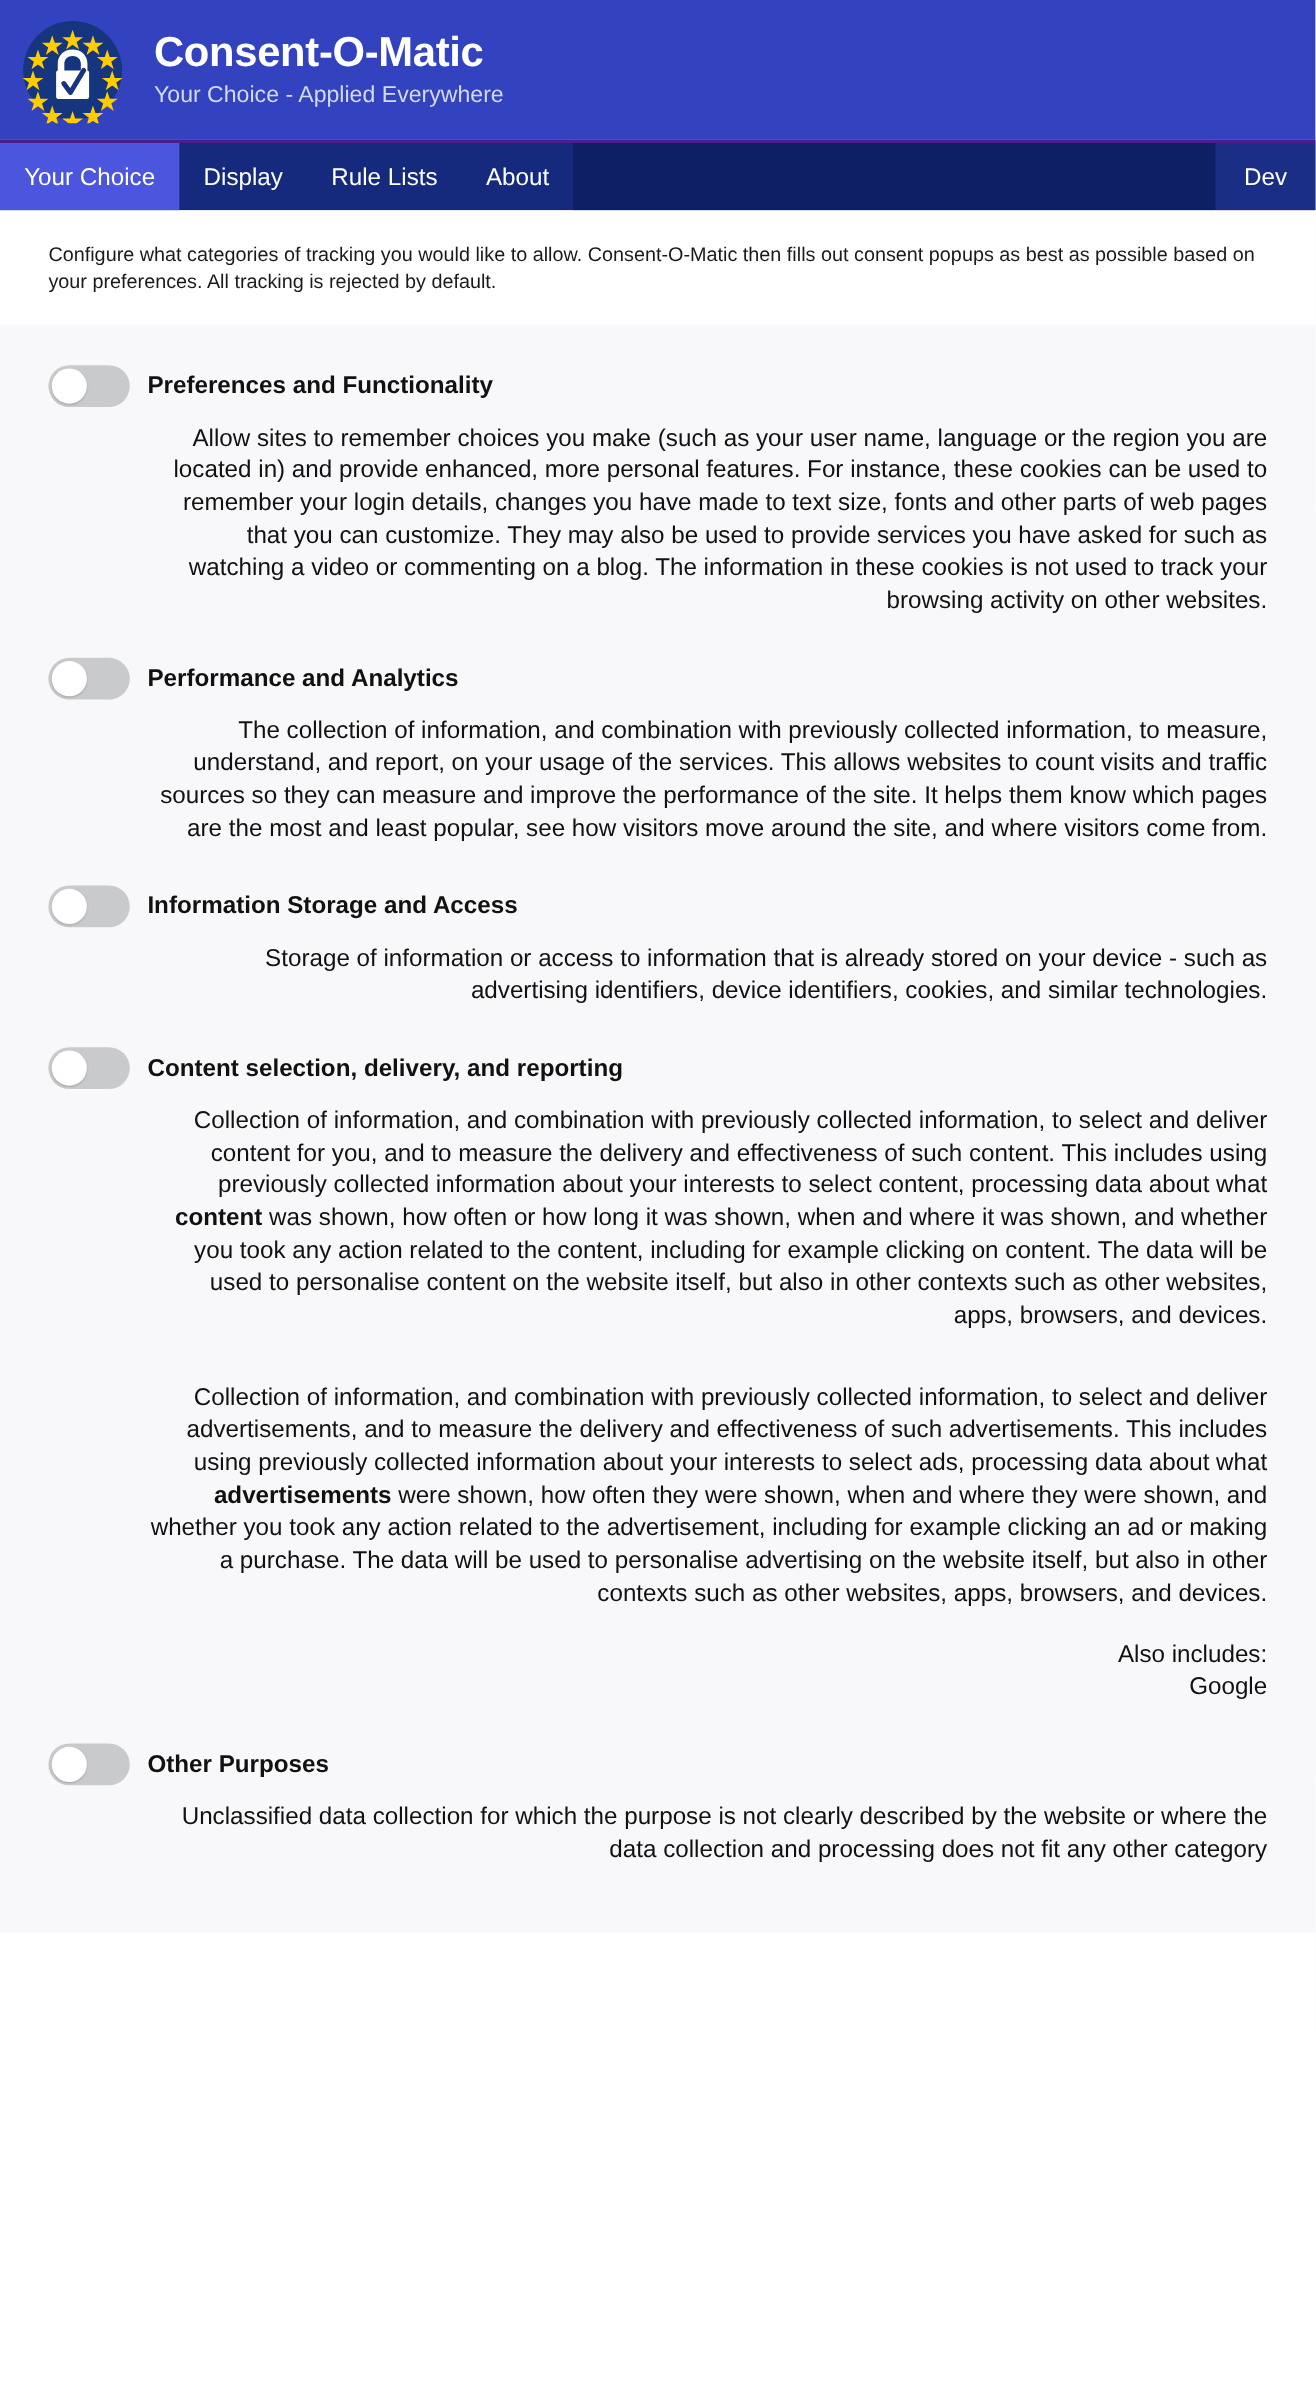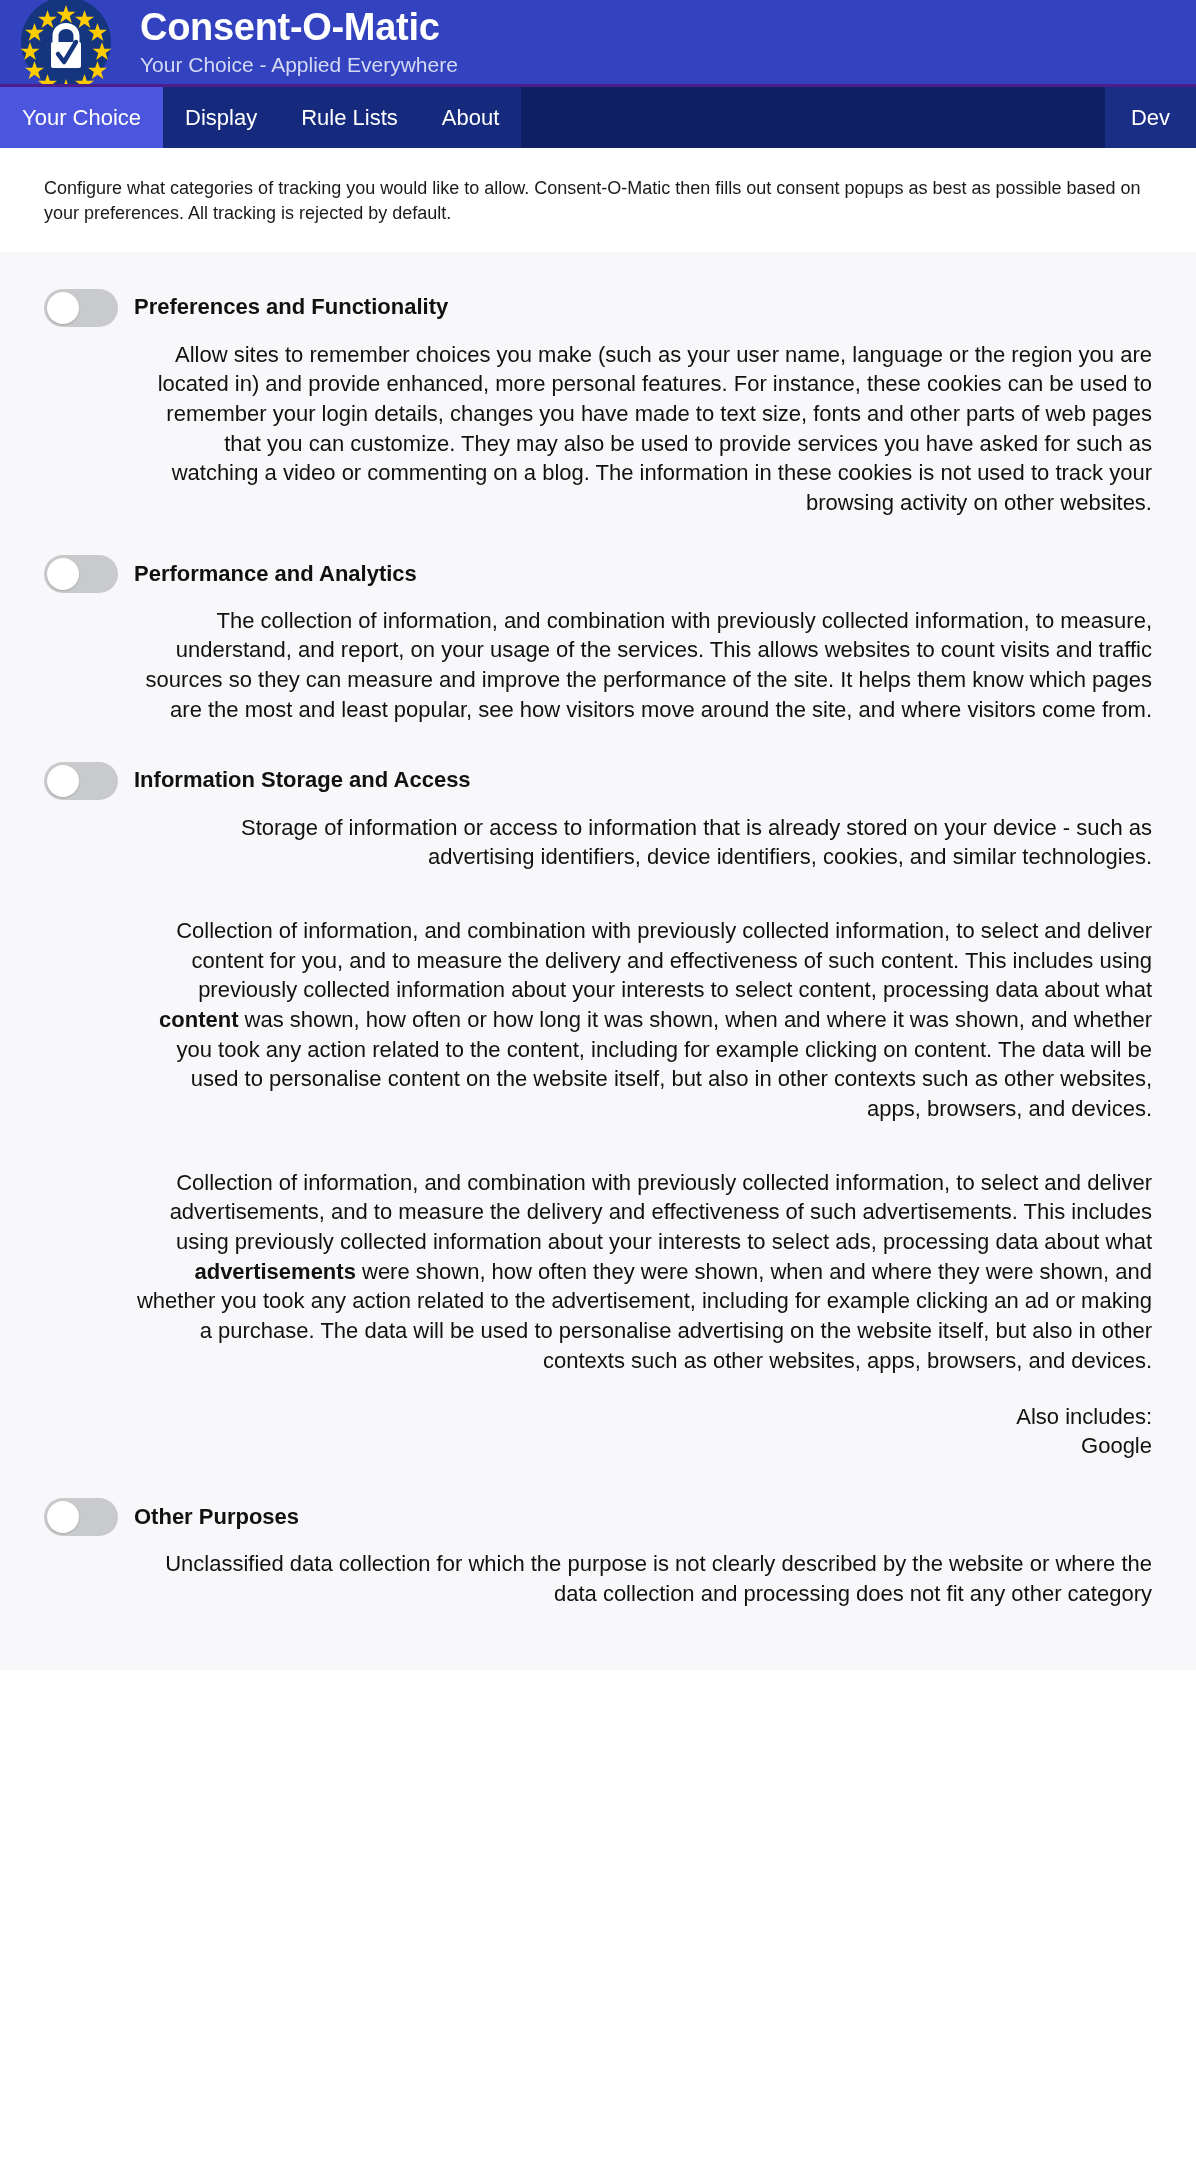--- a/index.html
+++ b/index.html
@@ -6,21 +6,21 @@
   html, body {
     width: 1196px;
     background: #ffffff;
     font-family: "Liberation Sans", sans-serif;
     -webkit-font-smoothing: antialiased;
   }
 
   
   .header {
     background: #3343C0;
-    height: 84px;
+    height: 127px;
     display: flex;
     align-items: center;
     padding-left: 18px;
     overflow: hidden;
   }
   .logo {
     width: 96px;
     height: 96px;
     flex: 0 0 96px;
     position: relative;
@@ -235,20 +235,26 @@
         <div class="knob"></div>
       </div>
       <div class="cat-title">Information Storage and Access</div>
     </div>
     <div class="cat-body">
       <p>Storage of information or access to information that is already stored on your device - such as advertising identifiers, device identifiers, cookies, and similar technologies.</p>
     </div>
   </div>
 
   <div class="category">
+    <div class="cat-head">
+      <div class="toggle">
+        <div class="knob"></div>
+      </div>
+      <div class="cat-title">Content selection, delivery, and reporting</div>
+    </div>
     <div class="cat-body">
       <p><span>Collection of information, and combination with previously collected information, to select and deliver content for you, and to measure the delivery and effectiveness of such content. This includes using previously collected information about your interests to select content, processing data about what </span><b>content</b><span> was shown, how often or how long it was shown, when and where it was shown, and whether you took any action related to the content, including for example clicking on content. The data will be used to personalise content on the website itself, but also in other contexts such as other websites, apps, browsers, and devices.</span></p>
     </div>
   </div>
 
   <div class="category">
     <div class="cat-body">
       <p><span>Collection of information, and combination with previously collected information, to select and deliver advertisements, and to measure the delivery and effectiveness of such advertisements. This includes using previously collected information about your interests to select ads, processing data about what </span><b>advertisements</b><span> were shown, how often they were shown, when and where they were shown, and whether you took any action related to the advertisement, including for example clicking an ad or making a purchase. The data will be used to personalise advertising on the website itself, but also in other contexts such as other websites, apps, browsers, and devices.</span></p>
       <div class="also">
         <p>Also includes:</p>

